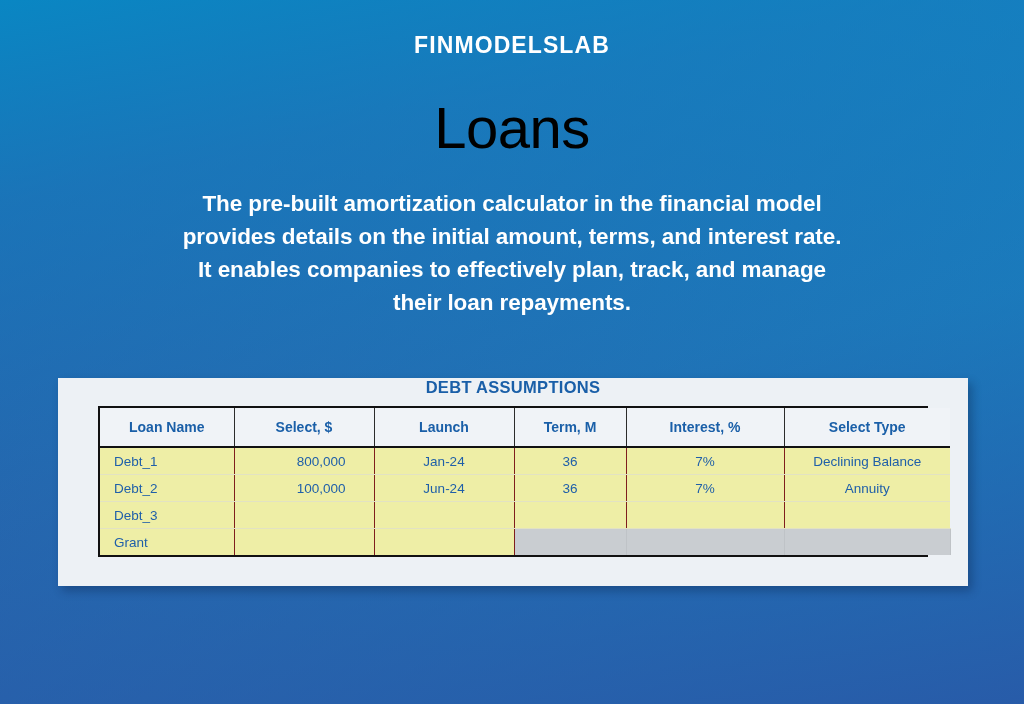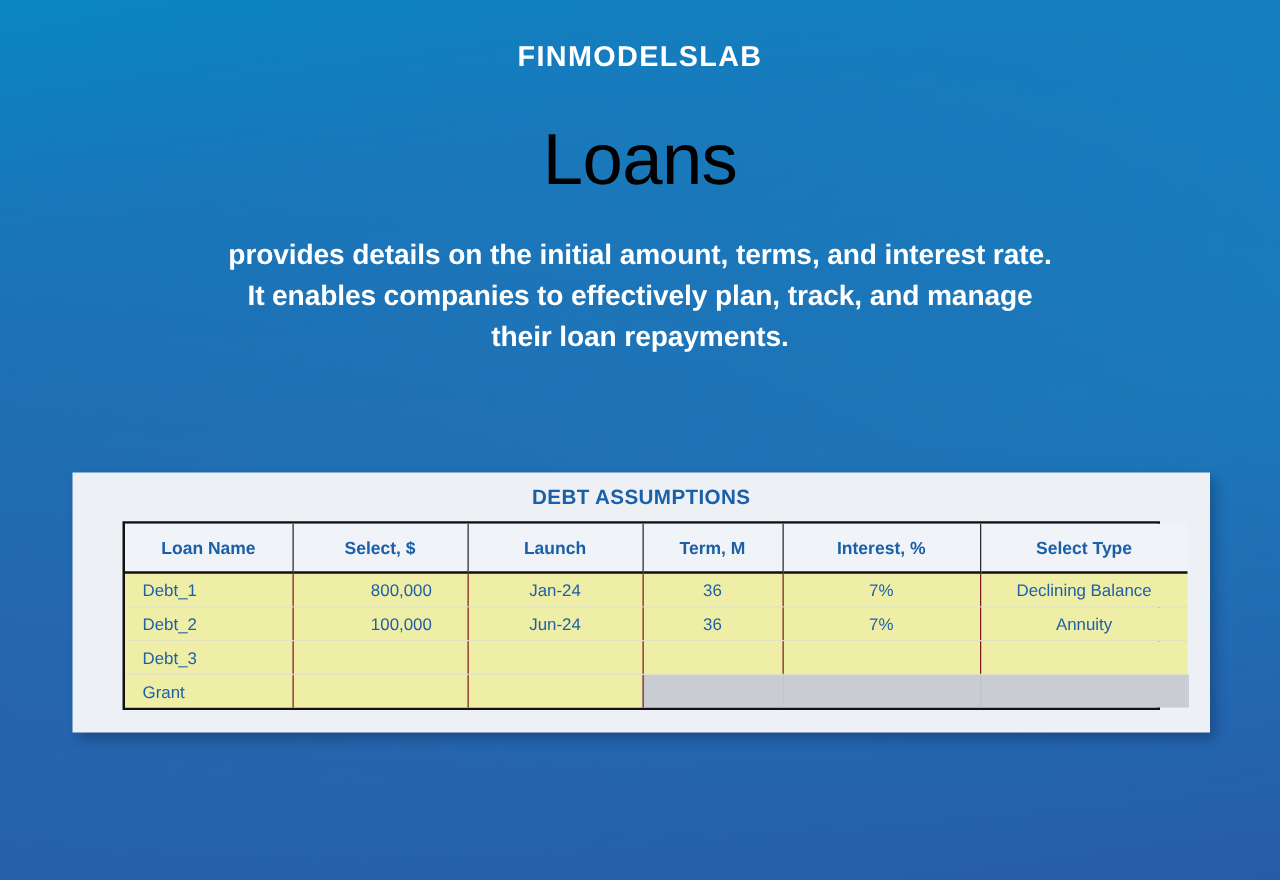--- a/index.html
+++ b/index.html
@@ -68,21 +68,20 @@
     height: 208px;
     background: #edf1f5;
     box-shadow: 4px 5px 9px rgba(6,26,60,0.32);
   }
   .panel-title {
     text-align: center;
     color: #1a5fa8;
     font-size: 16.5px;
     font-weight: bold;
     letter-spacing: 0.3px;
-    padding-top: 11px;
     padding-bottom: 9px;
   }
   .table-wrap {
     margin: 0 40px;
     border: 2px solid #111111;
     background: #f0f3f7;
   }
   table.debt {
     border-collapse: collapse;
     width: 100%;
@@ -139,20 +138,21 @@
 </head>
 <body>
 
 <div id="stage">
 
   <div class="brand">FINMODELSLAB</div>
 
   <div class="page-title">Loans</div>
 
   <div class="description">
+    <p>The pre-built amortization calculator in the financial model</p>
     <p>provides details on the initial amount, terms, and interest rate.</p>
     <p>It enables companies to effectively plan, track, and manage</p>
     <p>their loan repayments.</p>
   </div>
 
   <div class="panel">
     <div class="panel-title">DEBT ASSUMPTIONS</div>
 
     <div class="table-wrap">
       <table class="debt">

